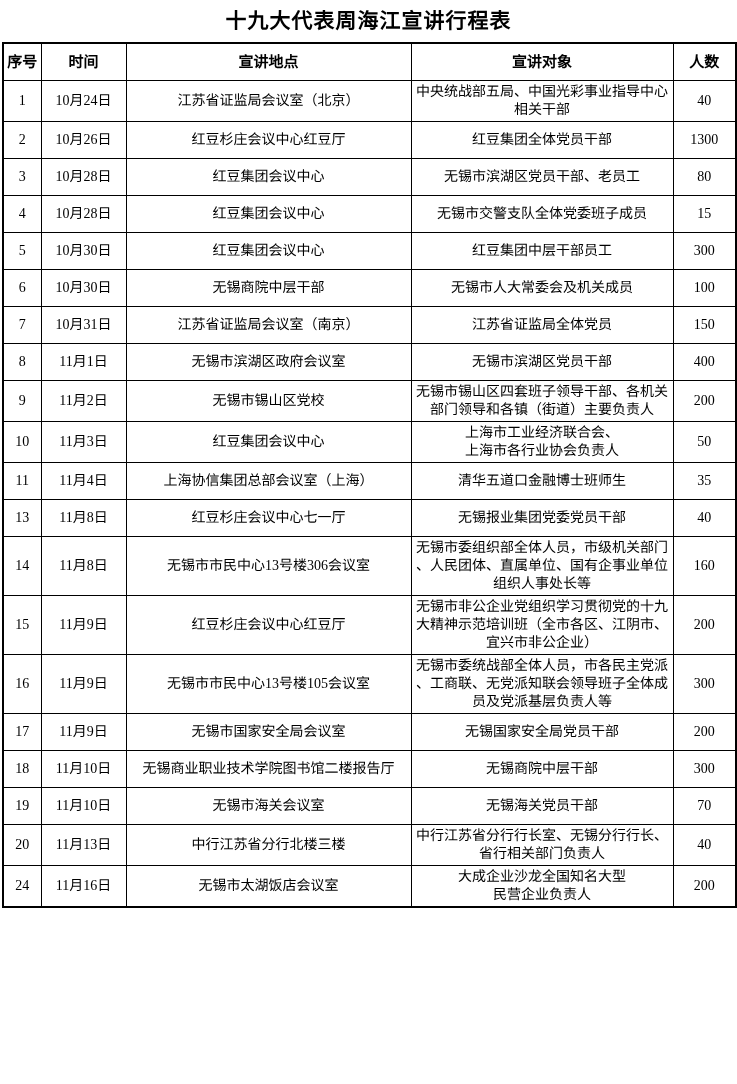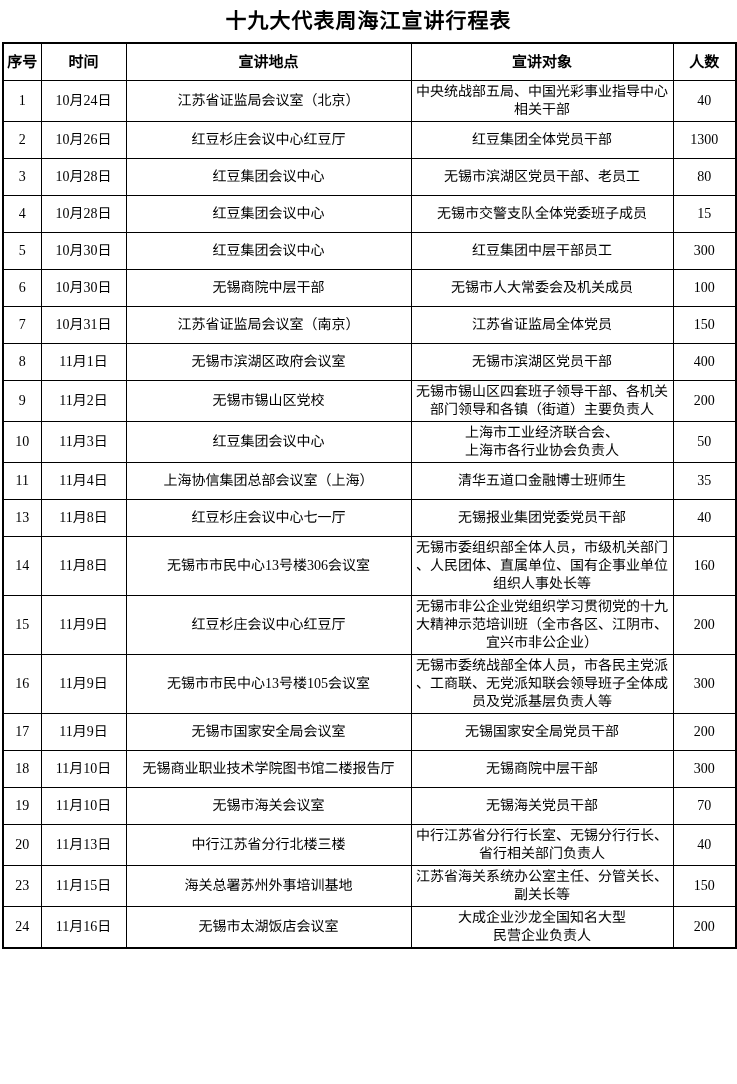--- a/index.html
+++ b/index.html
@@ -222,28 +222,20 @@
         </tr>
         <tr>
           <td>20</td>
           <td>11月13日</td>
           <td>中行江苏省分行北楼三楼</td>
           <td class="audience">中行江苏省分行行长室、无锡分行行长、
 省行相关部门负责人</td>
           <td>40</td>
         </tr>
         <tr>
-          <td>23</td>
-          <td>11月15日</td>
-          <td>海关总署苏州外事培训基地</td>
-          <td class="audience">江苏省海关系统办公室主任、分管关长、
-副关长等</td>
-          <td>150</td>
-        </tr>
-        <tr>
           <td>24</td>
           <td>11月16日</td>
           <td>无锡市太湖饭店会议室</td>
           <td class="audience">大成企业沙龙全国知名大型
 民营企业负责人</td>
           <td>200</td>
         </tr>
       </tbody>
   </table>
 </div>

